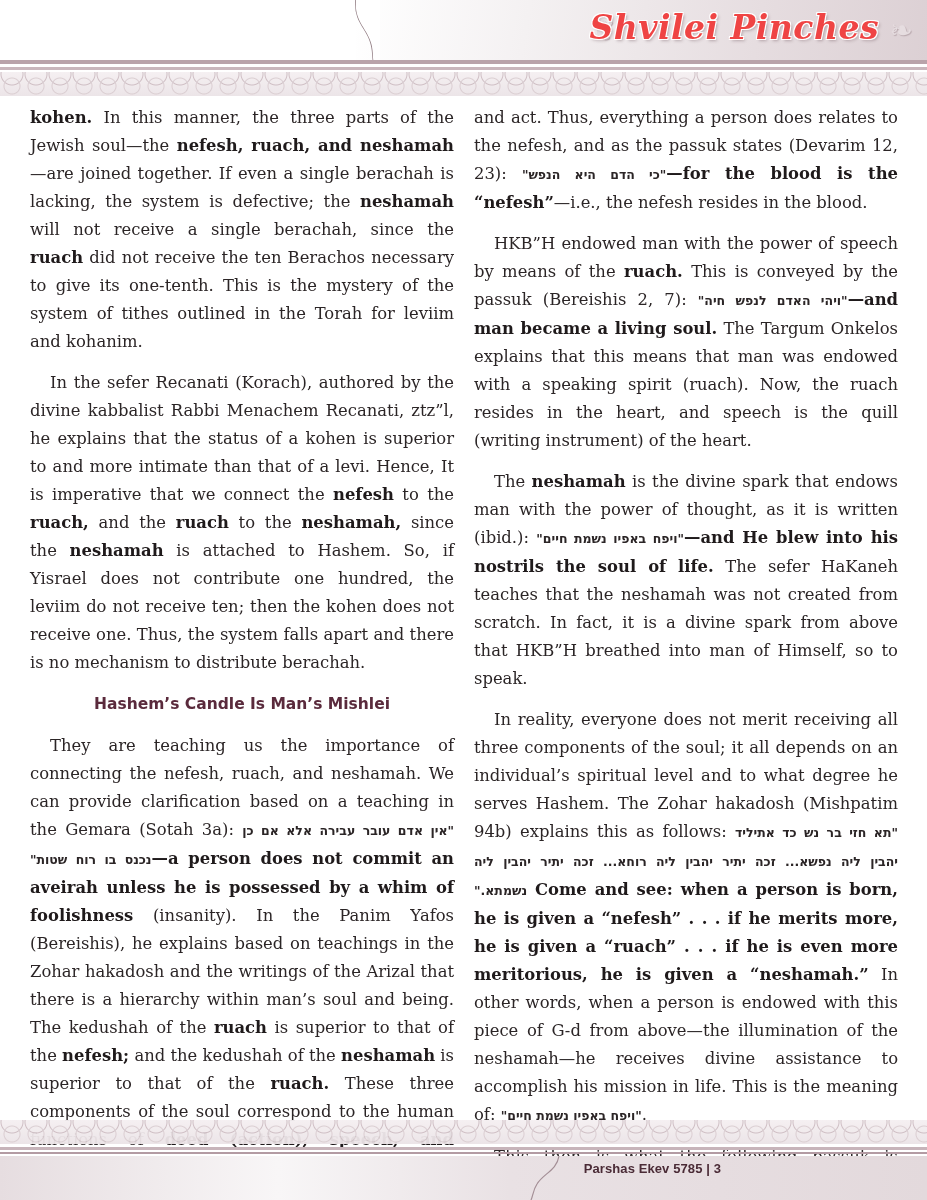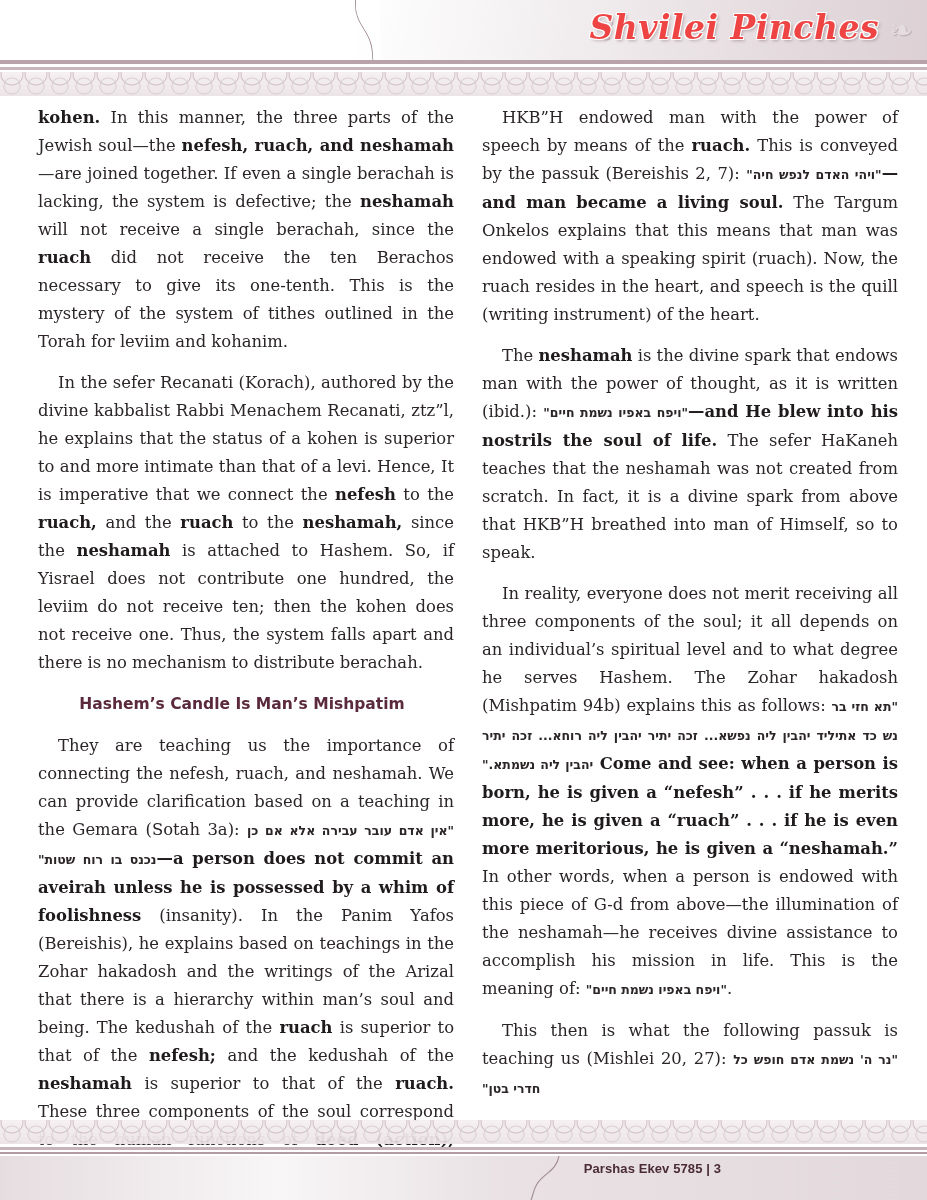--- a/index.html
+++ b/index.html
@@ -37,21 +37,21 @@
     position: absolute; top: 14px; font-size: 28px; color: #e6dde0;
     text-shadow: 1px 1px 1px #b9a9ae;
   }
   .swirl-left { left: 592px; }
   .swirl-right { right: 14px; }
 
   
   .col { position: absolute; top: 104px; width: 424px; font-size: 16.4px; line-height: 28px; text-align: justify; }
   .col-left { left: 30px; }
   .col-right { left: 474px; }
-  .col p { margin: 0 0 13px 8px; text-indent: 20px; hyphens: none; }
+  .col p { margin: 0 0 13px 0; text-indent: 20px; hyphens: none; }
   .col p.noindent { text-indent: 0; }
   .col b { font-weight: bold; color: #1f1a1b; }
   .heb { font-family: "DejaVu Sans", sans-serif; font-weight: bold; font-size: 12.5px; direction: rtl; unicode-bidi: embed; }
   .subhead {
     font-family: "DejaVu Sans", "Liberation Sans", sans-serif; font-weight: bold;
     font-size: 15.5px; color: #5a2a3c; text-align: center; margin: 8px 0 14px 0; text-indent: 0;
   }
 
   
   .footer { position: absolute; left: 0; top: 1120px; width: 741px; height: 80px; }
@@ -86,30 +86,33 @@
   <div class="ornament-band"></div>
 </div>
 
 <div class="col col-left">
   <p class="noindent">
     <b>kohen.</b><span>  In this manner, the three parts of the Jewish soul—the </span><b>nefesh, ruach, and neshamah</b><span>—are joined together.  If even a single berachah is lacking, the system is defective; the </span><b>neshamah</b><span> will not receive a single berachah, since the </span><b>ruach</b><span> did not receive the ten Berachos necessary to give its one-tenth.  This is the mystery of the system of tithes outlined in the Torah for leviim and kohanim.</span>
   </p>
   <p>
     <span>In the sefer Recanati (Korach), authored by the divine kabbalist Rabbi Menachem Recanati, ztz”l, he explains that the status of a kohen is superior to and more intimate than that of a levi.  Hence, It is imperative that we connect the </span><b>nefesh</b><span> to the </span><b>ruach,</b><span> and the </span><b>ruach</b><span> to the </span><b>neshamah,</b><span> since the </span><b>neshamah</b><span> is attached to Hashem.  So, if Yisrael does not contribute one hundred, the leviim do not receive ten; then the kohen does not receive one.  Thus, the system falls apart and there is no mechanism to distribute berachah.</span>
   </p>
-  <div class="subhead">Hashem’s Candle Is Man’s Mishpatim</div>
+  <div class="subhead">Hashem’s Candle Is Man’s Mishlei</div>
   <p>
     <span>They are teaching us the importance of connecting the nefesh, ruach, and neshamah.  We can provide clarification based on a teaching in the Gemara (Sotah 3a): </span><span class="heb">"אין אדם עובר עבירה אלא אם כן נכנס בו רוח שטות"</span><b>—a person does not commit an aveirah unless he is possessed by a whim of foolishness</b><span> (insanity).  In the Panim Yafos (Bereishis), he explains based on teachings in the Zohar hakadosh and the writings of the Arizal that there is a hierarchy within man’s soul and being.  The kedushah of the </span><b>ruach</b><span> is superior to that of the </span><b>nefesh;</b><span> and the kedushah of the </span><b>neshamah</b><span> is superior to that of the </span><b>ruach.</b><span>  These three components of the soul correspond to the human functions of </span><b>deed (action), speech, and thought.</b>
   </p>
   <p>
     <span>The </span><b>nefesh</b><span> is the sustaining life-force concealed in a person’s blood.  It enables the human limbs to function</span>
   </p>
 </div>
 
 <div class="col col-right">
+  <p class="noindent">
+    <span>and act.  Thus, everything a person does relates to the nefesh, and as the passuk states (Devarim 12, 23): </span><span class="heb">"כי הדם היא הנפש"</span><b>—for the blood is the “nefesh”</b><span>—i.e., the nefesh resides in the blood.</span>
+  </p>
   <p>
     <span>HKB”H endowed man with the power of speech by means of the </span><b>ruach.</b><span>  This is conveyed by the passuk (Bereishis 2, 7): </span><span class="heb">"ויהי האדם לנפש חיה"</span><b>—and man became a living soul.</b><span>  The Targum Onkelos explains that this means that man was endowed with a speaking spirit (ruach).  Now, the ruach resides in the heart, and speech is the quill (writing instrument) of the heart.</span>
   </p>
   <p>
     <span>The </span><b>neshamah</b><span> is the divine spark that endows man with the power of thought, as it is written (ibid.): </span><span class="heb">"ויפח באפיו נשמת חיים"</span><b>—and He blew into his nostrils the soul of life.</b><span>  The sefer HaKaneh teaches that the neshamah was not created from scratch.  In fact, it is a divine spark from above that HKB”H breathed into man of Himself, so to speak.</span>
   </p>
   <p>
     <span>In reality, everyone does not merit receiving all three components of the soul; it all depends on an individual’s spiritual level and to what degree he serves Hashem.  The Zohar hakadosh (Mishpatim 94b) explains this as follows: </span><span class="heb">"תא חזי בר נש כד אתיליד יהבין ליה נפשא... זכה יתיר יהבין ליה רוחא... זכה יתיר יהבין ליה נשמתא."</span><b> Come and see: when a person is born, he is given a “nefesh” . . . if he merits more, he is given a “ruach” . . . if he is even more meritorious, he is given a “neshamah.”</b><span>  In other words, when a person is endowed with this piece of G-d from above—the illumination of the neshamah—he receives divine assistance to accomplish his mission in life.  This is the meaning of: </span><span class="heb">"ויפח באפיו נשמת חיים"</span><span>.</span>
   </p>
   <p>

